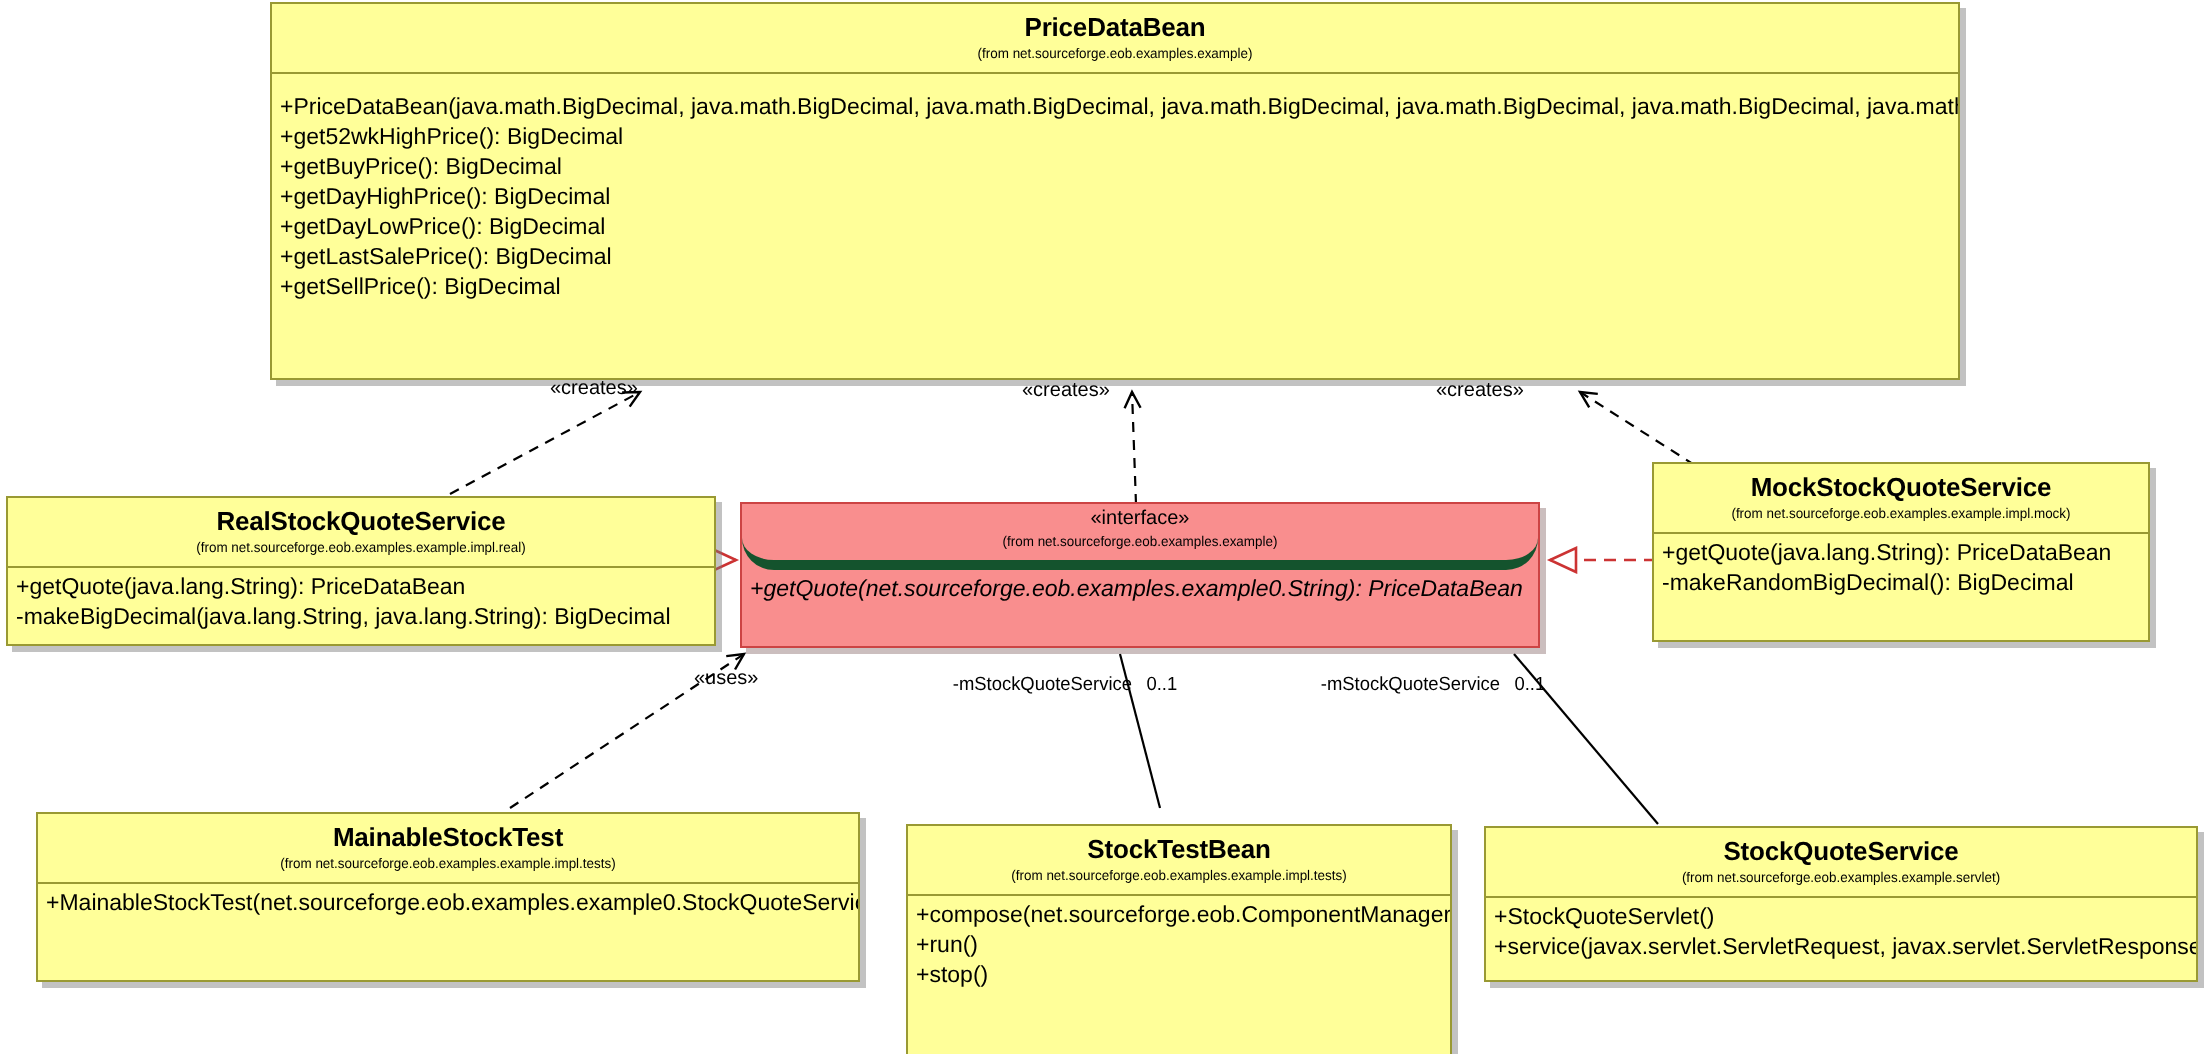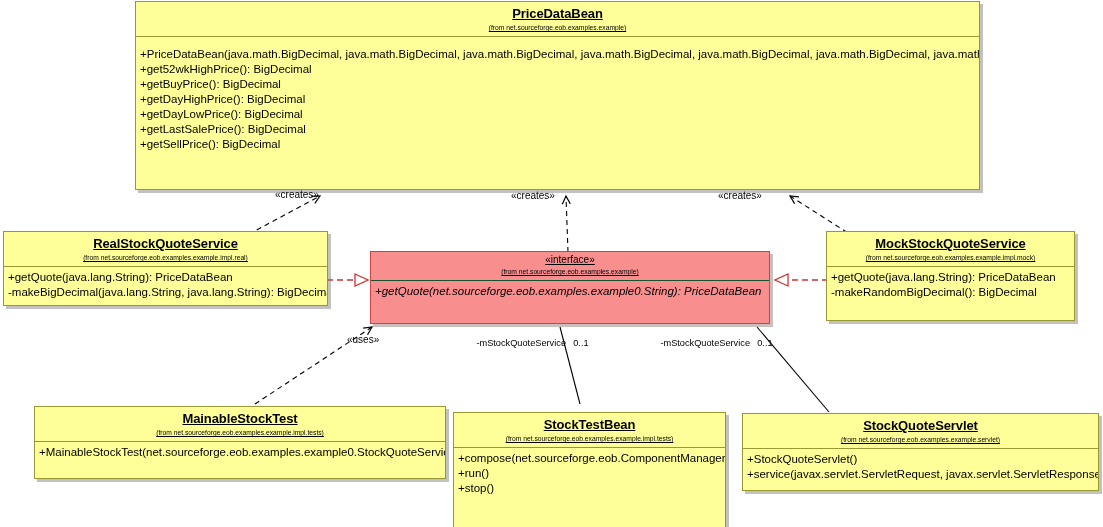--- a/index.html
+++ b/index.html
@@ -43,24 +43,24 @@
   .uml-class.iface {
     background: #f98e8e;
     border: 1px solid #cc4444;
     box-shadow: 3px 3px 0 rgba(140,110,110,0.45);
   }
 
   .cls-head {
     padding: 4px 4px 3px 4px;
     text-align: center;
     border-bottom: 1px solid #999933;
-    text-decoration: underline;
   }
   .uml-class.iface .cls-head {
-    border-bottom: 1px solid #14532d;
+    border-bottom: 5px solid #14532d;
+    border-radius: 16px;
   }
 
   .stereotype {
     font-size: 10px;
     line-height: 12px;
     color: #000;
     text-align: center;
   }
   .cls-name {
     font-size: 13px;
@@ -157,21 +157,21 @@
       <div class="member"><span class="mtxt">+PriceDataBean(java.math.BigDecimal, java.math.BigDecimal, java.math.BigDecimal, java.math.BigDecimal, java.math.BigDecimal, java.math.BigDecimal, java.math.BigDecimal)</span></div>
       <div class="member"><span class="mtxt">+get52wkHighPrice(): BigDecimal</span></div>
       <div class="member"><span class="mtxt">+getBuyPrice(): BigDecimal</span></div>
       <div class="member"><span class="mtxt">+getDayHighPrice(): BigDecimal</span></div>
       <div class="member"><span class="mtxt">+getDayLowPrice(): BigDecimal</span></div>
       <div class="member"><span class="mtxt">+getLastSalePrice(): BigDecimal</span></div>
       <div class="member"><span class="mtxt">+getSellPrice(): BigDecimal</span></div>
     </div>
   </div>
 
-  <div class="uml-class" style="left:3px; top:231px; width:325px; height:75px;">
+  <div class="uml-class" style="left:3px; top:248px; width:355px; height:75px;">
     <div class="cls-head">
       <div class="cls-name">RealStockQuoteService</div>
       <div class="cls-pkg">(from net.sourceforge.eob.examples.example.impl.real)</div>
     </div>
     <div class="cls-body">
       <div class="member"><span class="mtxt">+getQuote(java.lang.String): PriceDataBean</span></div>
       <div class="member"><span class="mtxt">-makeBigDecimal(java.lang.String, java.lang.String): BigDecimal</span></div>
     </div>
   </div>
 
@@ -189,21 +189,21 @@
     <div class="cls-head">
       <div class="cls-name">MockStockQuoteService</div>
       <div class="cls-pkg">(from net.sourceforge.eob.examples.example.impl.mock)</div>
     </div>
     <div class="cls-body">
       <div class="member"><span class="mtxt">+getQuote(java.lang.String): PriceDataBean</span></div>
       <div class="member"><span class="mtxt">-makeRandomBigDecimal(): BigDecimal</span></div>
     </div>
   </div>
 
-  <div class="uml-class" style="left:34px; top:406px; width:412px; height:73px;">
+  <div class="uml-class" style="left:18px; top:406px; width:412px; height:85px;">
     <div class="cls-head">
       <div class="cls-name">MainableStockTest</div>
       <div class="cls-pkg">(from net.sourceforge.eob.examples.example.impl.tests)</div>
     </div>
     <div class="cls-body">
       <div class="member"><span class="mtxt">+MainableStockTest(net.sourceforge.eob.examples.example0.StockQuoteService)</span></div>
     </div>
   </div>
 
   <div class="uml-class" style="left:453px; top:412px; width:273px; height:143px;">
@@ -213,21 +213,21 @@
     </div>
     <div class="cls-body">
       <div class="member"><span class="mtxt">+compose(net.sourceforge.eob.ComponentManager)</span></div>
       <div class="member"><span class="mtxt">+run()</span></div>
       <div class="member"><span class="mtxt">+stop()</span></div>
     </div>
   </div>
 
   <div class="uml-class" style="left:742px; top:413px; width:357px; height:78px;">
     <div class="cls-head">
-      <div class="cls-name">StockQuoteServlet</div>
+      <div class="cls-name">StockQuoteService</div>
       <div class="cls-pkg">(from net.sourceforge.eob.examples.example.servlet)</div>
     </div>
     <div class="cls-body">
       <div class="member"><span class="mtxt">+StockQuoteServlet()</span></div>
       <div class="member"><span class="mtxt">+service(javax.servlet.ServletRequest, javax.servlet.ServletResponse)</span></div>
     </div>
   </div>
 
   <div class="edge-label" style="left:275px; top:189px;">«creates»</div>
 

